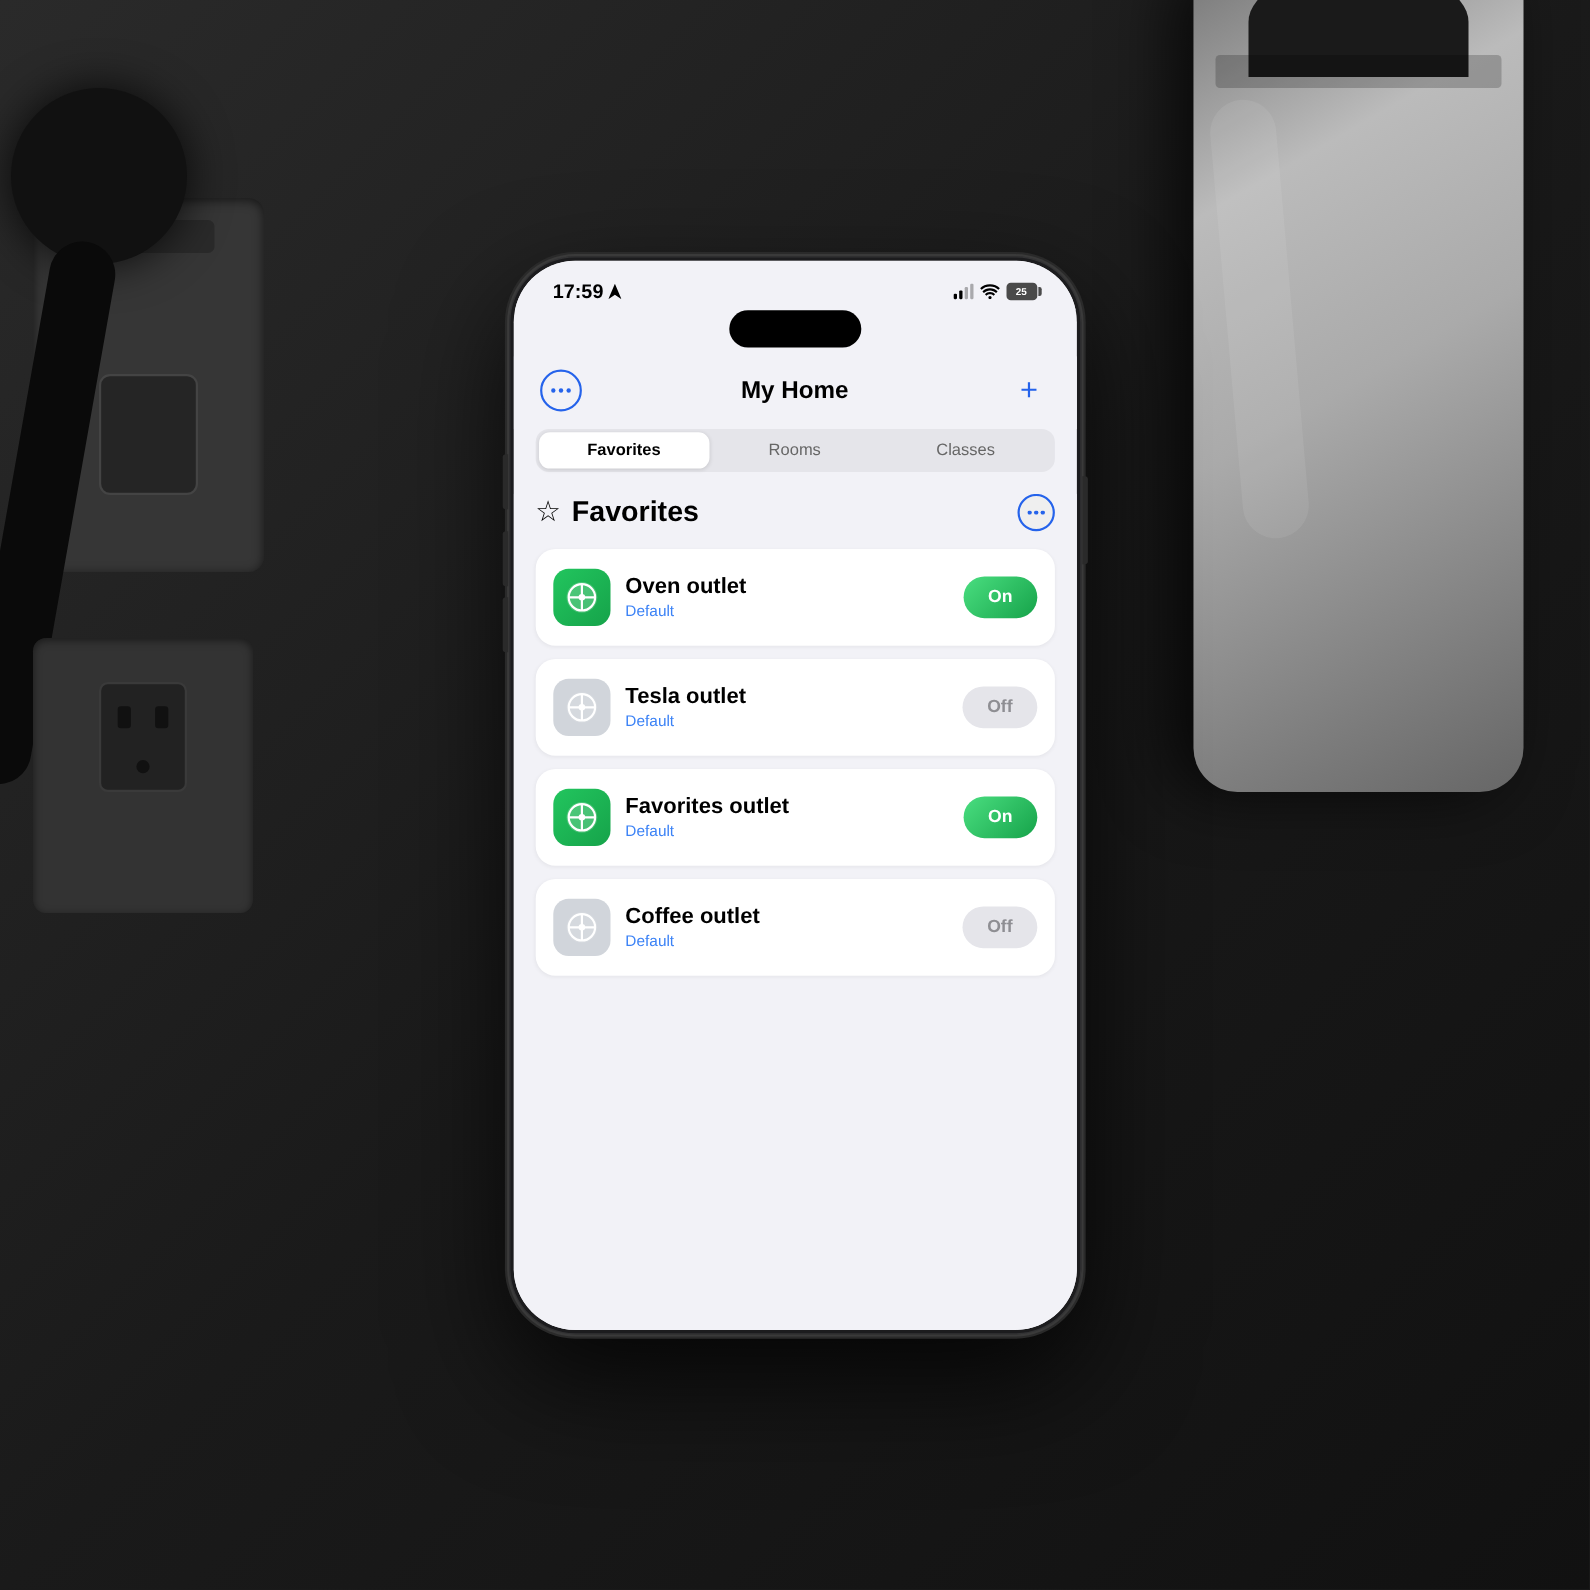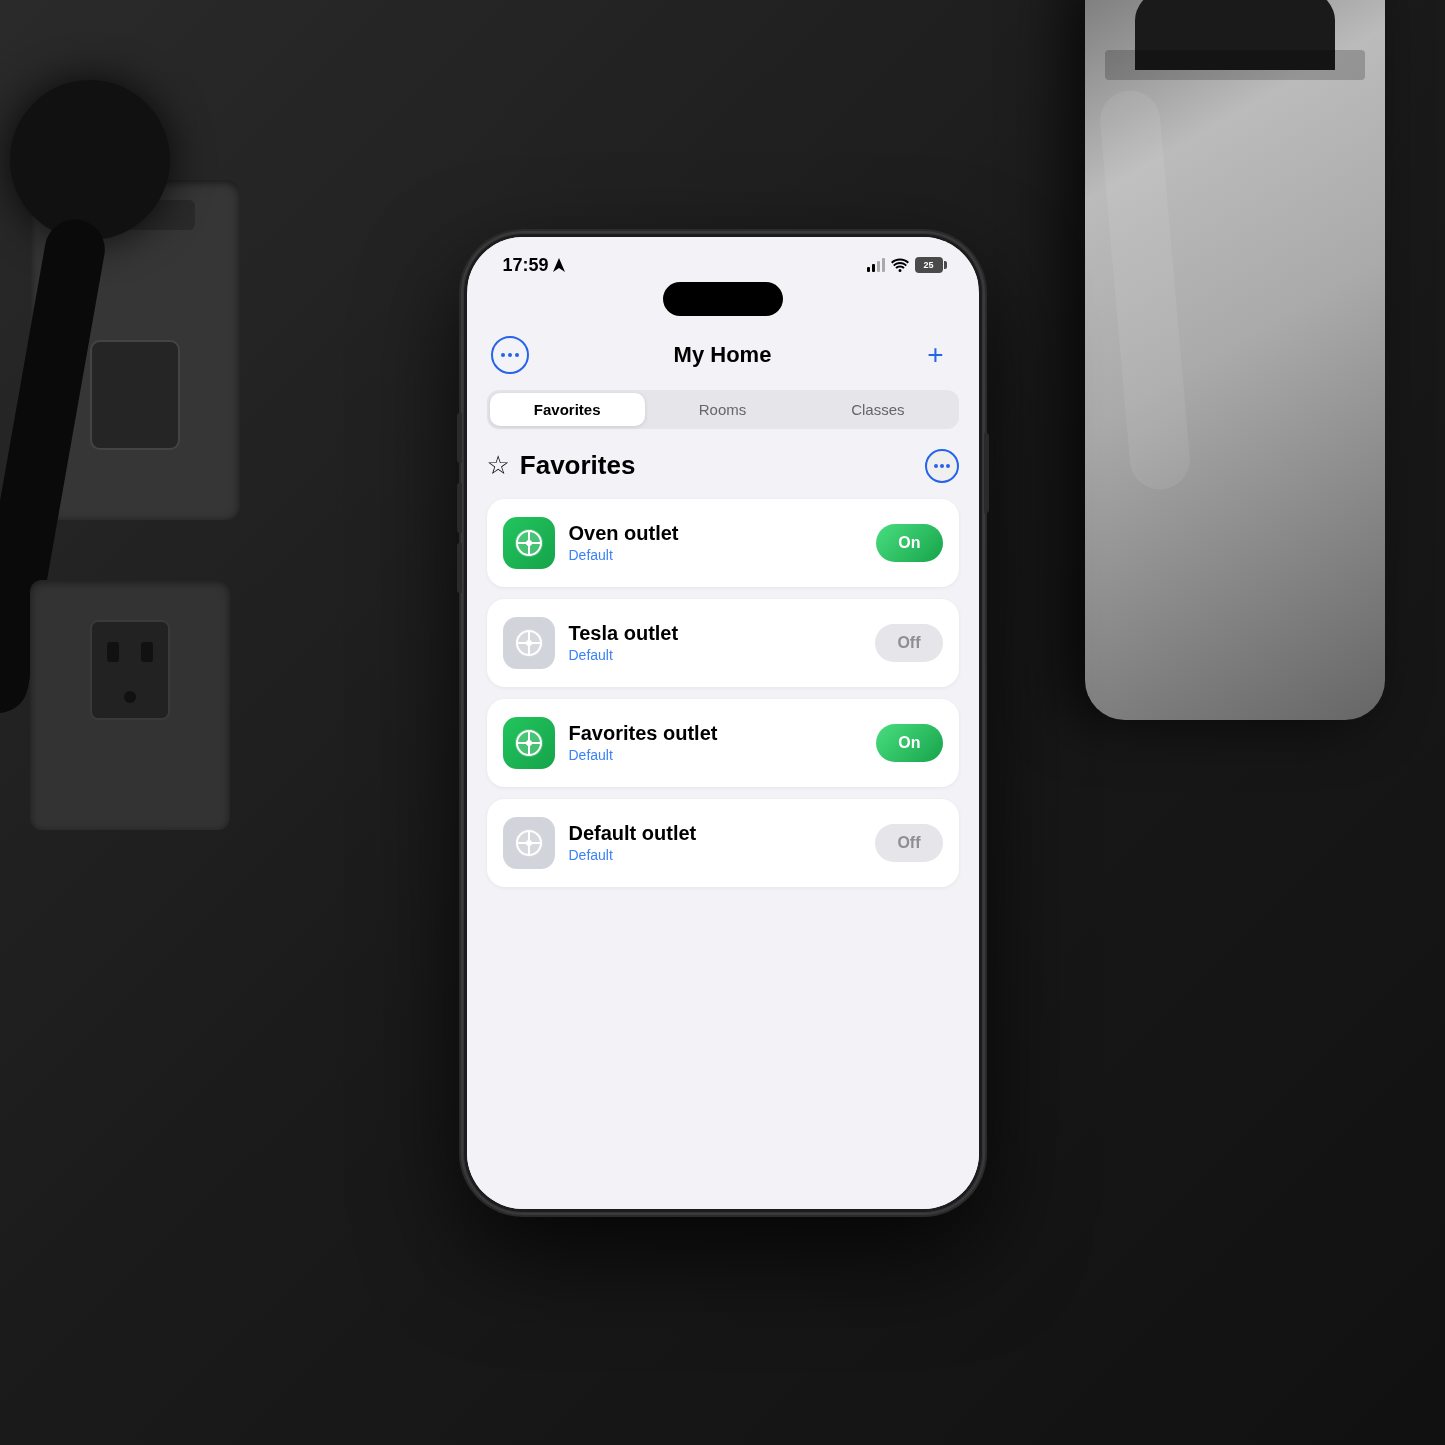--- a/index.html
+++ b/index.html
@@ -503,21 +503,21 @@
           <div class="device-icon inactive">
             <svg viewBox="0 0 32 32" fill="none">
               <circle cx="16" cy="16" r="14" fill="rgba(255,255,255,0.1)"></circle>
               <circle cx="16" cy="16" r="12" stroke="white" stroke-width="2" fill="none"></circle>
               <line x1="16" y1="4" x2="16" y2="28" stroke="white" stroke-width="2"></line>
               <line x1="4" y1="16" x2="28" y2="16" stroke="white" stroke-width="2"></line>
               <circle cx="16" cy="16" r="3" fill="white"></circle>
             </svg>
           </div>
           <div class="device-info">
-            <div class="device-name">Default outlet</div>
+            <div class="device-name">Coffee outlet</div>
             <div class="device-subtitle">Default</div>
           </div>
           <button class="toggle-btn off">Off</button>
         </div>
 
       </div>
 
     </div>
   </div>
 </div>

